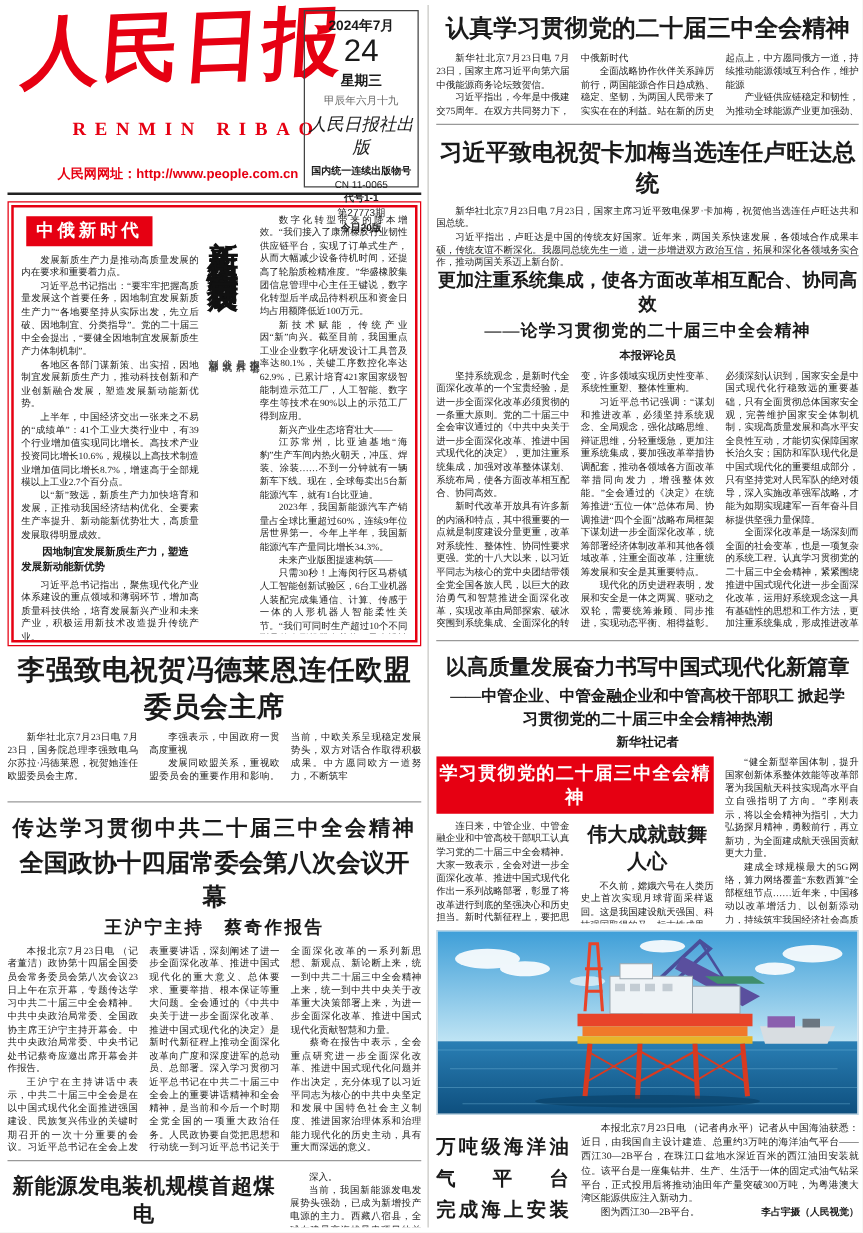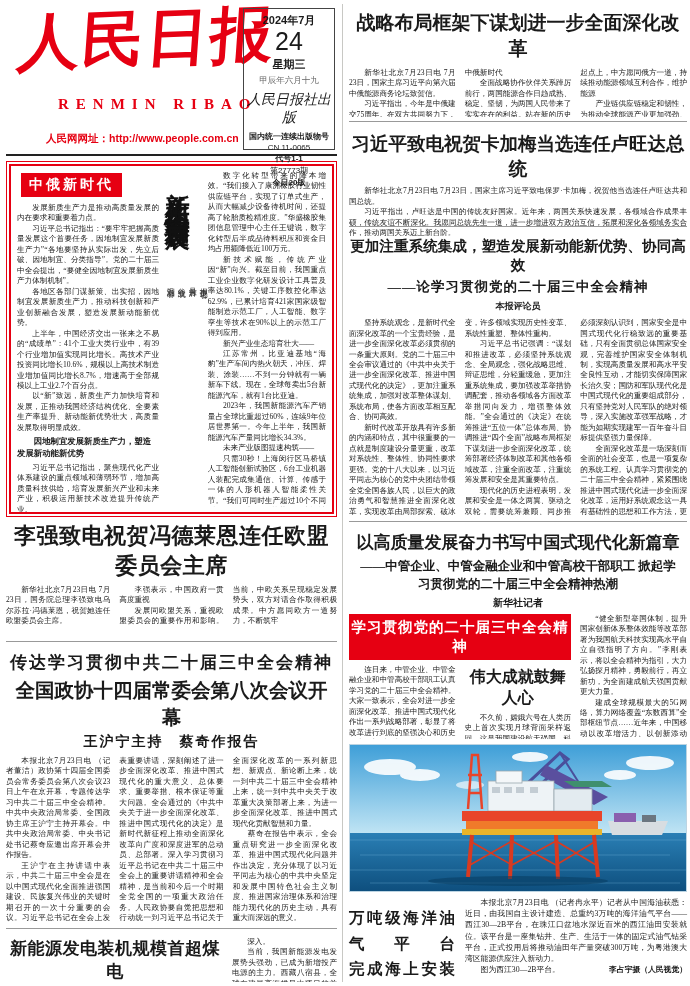--- a/index.html
+++ b/index.html
@@ -206,21 +206,21 @@
       </div>
       <div class="b3-right smalltext">
           <p>深入。</p>
           <p>当前，我国新能源发电发展势头强劲，已成为新增投产电源的主力。西藏八宿县，全球在建最高海拔风电项目的首台风机吊装完成，场址平均海拔5050米；辽宁营口市，全球单机容量最大风电机组启动发电，每年可输出7400万千瓦时清洁电能；江苏连云港市，全国最大海上光伏项目开工，预计今年9月首次并网……今年以来，“风光”项目多点开花，投资和建设力度加大。</p>
         </div>
     </div>
   </div>
 
   <div class="pane-right">
 
-    <h2 class="sans-head a1-title">战略布局框架下谋划进一步全面深化改革</h2>
+    <h2 class="sans-head a1-title">认真学习贯彻党的二十届三中全会精神</h2>
     <div class="cols3 smalltext a1-body">
       <div>
           <p>新华社北京7月23日电  7月23日，国家主席习近平向第六届中俄能源商务论坛致贺信。</p>
           <p>习近平指出，今年是中俄建交75周年。在双方共同努力下，中俄新时代</p>
         </div>
       <div>
           <p>全面战略协作伙伴关系踔厉前行，两国能源合作日趋成熟、稳定、坚韧，为两国人民带来了实实在在的利益。站在新的历史起点上，中方愿同俄方一道，持续推动能源领域互利合作，维护能源</p>
         </div>
       <div>
           <p>产业链供应链稳定和韧性，为推动全球能源产业更加强劲、绿色、健康发展贡献力量。</p>
@@ -230,21 +230,21 @@
     <div class="hr"></div>
 
     <h2 class="sans-head a2-title">习近平致电祝贺卡加梅当选连任卢旺达总统</h2>
     <div class="smalltext a2-body">
         <p>新华社北京7月23日电  7月23日，国家主席习近平致电保罗·卡加梅，祝贺他当选连任卢旺达共和国总统。</p>
         <p>习近平指出，卢旺达是中国的传统友好国家。近年来，两国关系快速发展，各领域合作成果丰硕，传统友谊不断深化。我愿同总统先生一道，进一步增进双方政治互信，拓展和深化各领域务实合作，推动两国关系迈上新台阶。</p>
       </div>
 
     <div class="hr"></div>
 
-    <h2 class="sans-head a3-title">更加注重系统集成，塑造发展新动能新优势、协同高效</h2>
+    <h2 class="sans-head a3-title">更加注重系统集成，使各方面改革相互配合、协同高效</h2>
     <div class="a3-sub">——论学习贯彻党的二十届三中全会精神</div>
     <div class="a3-byline">本报评论员</div>
     <div class="cols3 smalltext a3-body">
         <p>坚持系统观念，是新时代全面深化改革的一个宝贵经验，是进一步全面深化改革必须贯彻的一条重大原则。党的二十届三中全会审议通过的《中共中央关于进一步全面深化改革、推进中国式现代化的决定》，更加注重系统集成，加强对改革整体谋划、系统布局，使各方面改革相互配合、协同高效。</p>
         <p>新时代改革开放具有许多新的内涵和特点，其中很重要的一点就是制度建设分量更重，改革对系统性、整体性、协同性要求更强。党的十八大以来，以习近平同志为核心的党中央团结带领全党全国各族人民，以巨大的政治勇气和智慧推进全面深化改革，实现改革由局部探索、破冰突围到系统集成、全面深化的转变，许多领域实现历史性变革、系统性重塑、整体性重构。</p>
         <p>习近平总书记强调：“谋划和推进改革，必须坚持系统观念、全局观念，强化战略思维、辩证思维，分轻重缓急，更加注重系统集成，要加强改革举措协调配套，推动各领域各方面改革举措同向发力，增强整体效能。”全会通过的《决定》在统筹推进“五位一体”总体布局、协调推进“四个全面”战略布局框架下谋划进一步全面深化改革，统筹部署经济体制改革和其他各领域改革，注重全面改革，注重统筹发展和安全是其重要特点。</p>
         <p>现代化的历史进程表明，发展和安全是一体之两翼、驱动之双轮，需要统筹兼顾、同步推进，实现动态平衡、相得益彰。必须深刻认识到，国家安全是中国式现代化行稳致远的重要基础，只有全面贯彻总体国家安全观，完善维护国家安全体制机制，实现高质量发展和高水平安全良性互动，才能切实保障国家长治久安；国防和军队现代化是中国式现代化的重要组成部分，只有坚持党对人民军队的绝对领导，深入实施改革强军战略，才能为如期实现建军一百年奋斗目标提供坚强力量保障。</p>
         <p>全面深化改革是一场深刻而全面的社会变革，也是一项复杂的系统工程。认真学习贯彻党的二十届三中全会精神，紧紧围绕推进中国式现代化进一步全面深化改革，运用好系统观念这一具有基础性的思想和工作方法，更加注重系统集成，形成推进改革的合力，真抓实干、善作善成，中国式现代化建设一定能蹄疾步稳、行稳致远。</p>
       </div>
 

